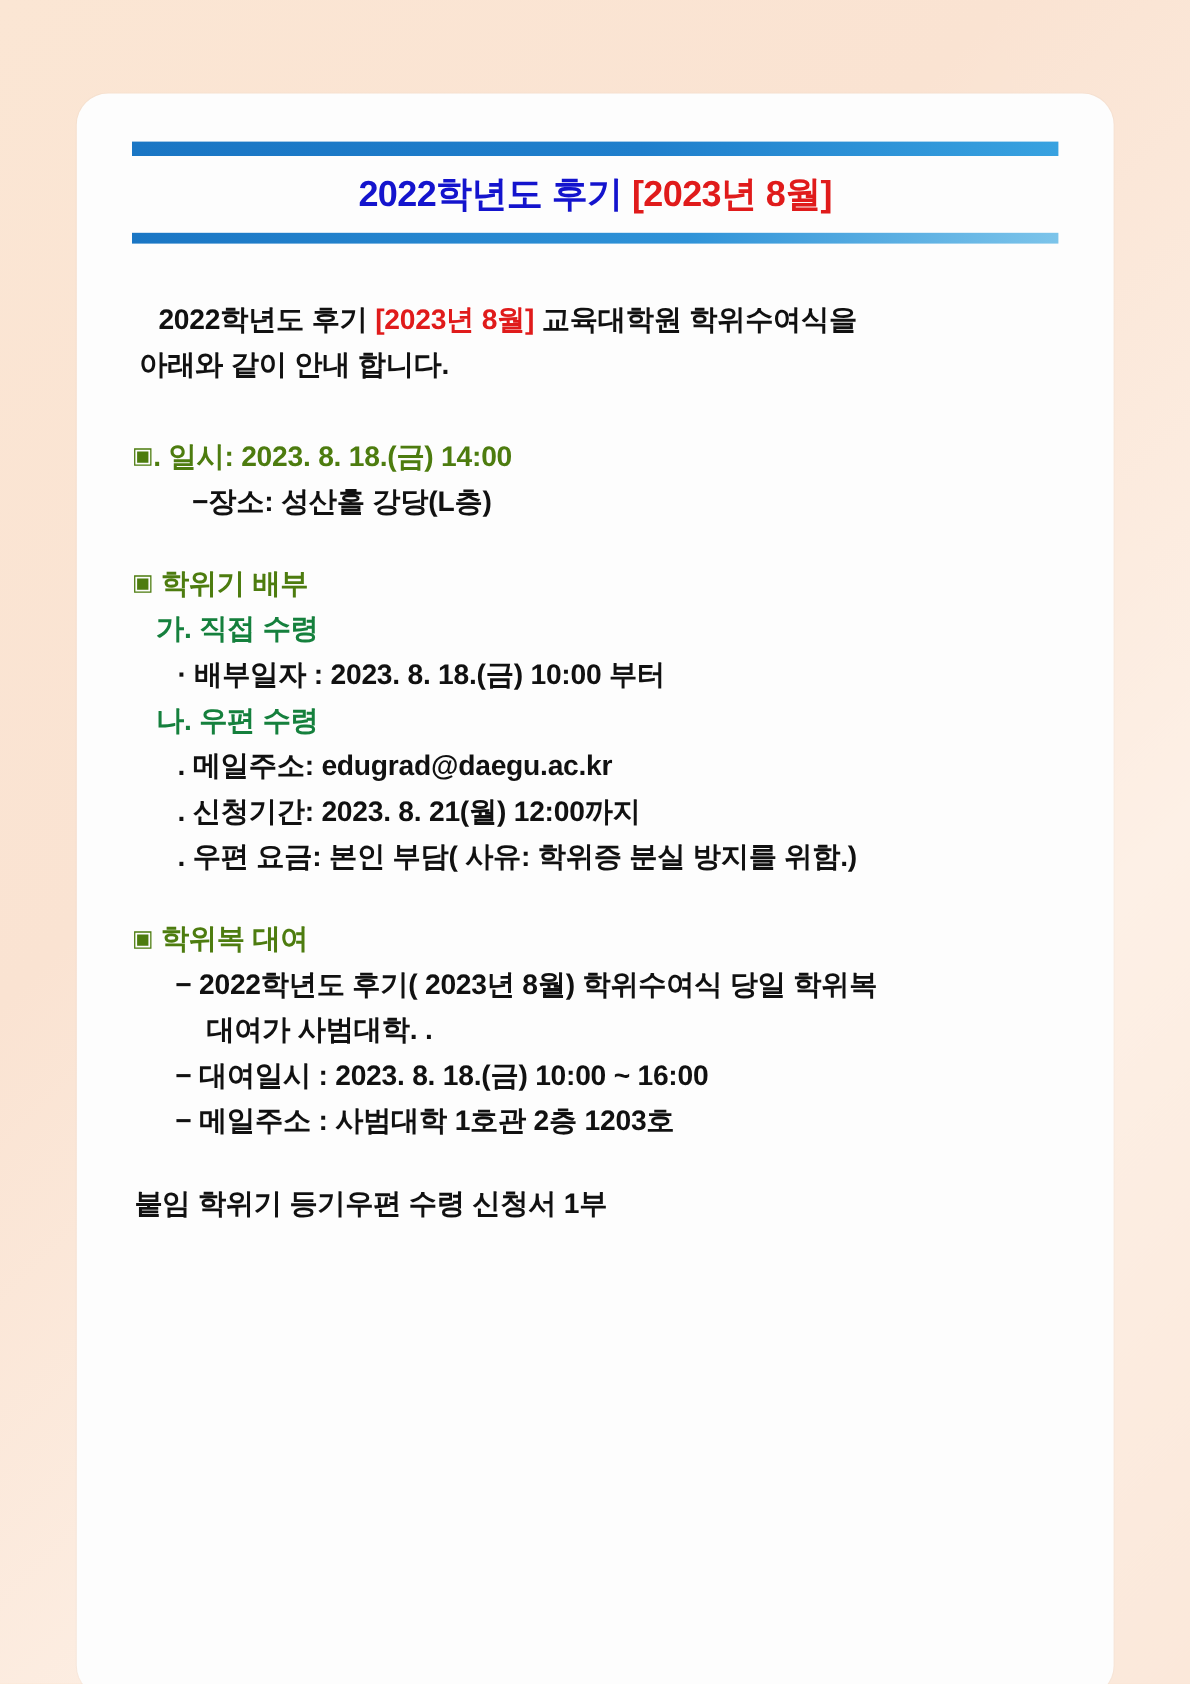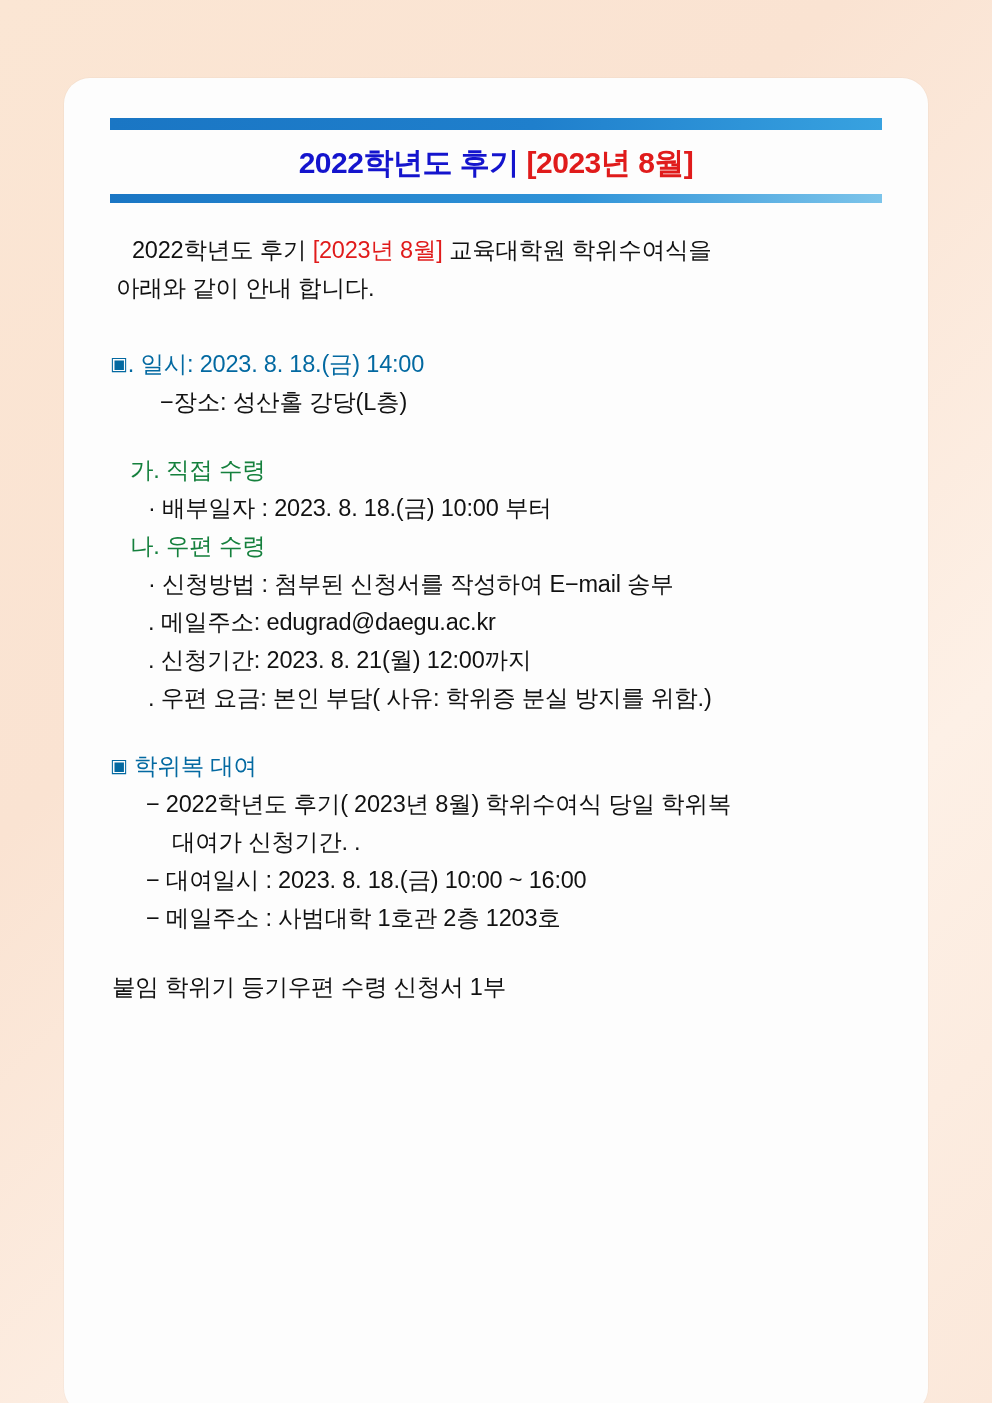--- a/index.html
+++ b/index.html
@@ -60,43 +60,44 @@
   .title-line2 {
     margin-top: 6px;
     font-size: 43px;
     font-weight: bold;
     letter-spacing: -0.5px;
     color: #0c0c0c;
     line-height: 1.2;
   }
   
   .body {
-    margin-top: 28px;
+    margin-top: 44px;
     font-size: 23.5px;
     color: #111;
     line-height: 1.62;
     letter-spacing: -0.2px;
+    font-weight: bold;
   }
   .intro {
     margin: 0 0 8px 6px;
     text-indent: 18px;
   }
   .intro .red {
     color: #e01b1b;
   }
   .intro .l2 {
     display: block;
     text-indent: 0;
     margin-left: 2px;
   }
   .gap {
     height: 30px;
   }
   .section-head {
-    color: #0369a1;
+    color: #4d7c0f;
     margin-left: 2px;
   }
   .section-head .mark {
     font-size: 19px;
     vertical-align: 2px;
   }
   .sub-line {
     margin-left: 52px;
   }
   .sub-head-red {
@@ -147,38 +148,40 @@
 
       <div class="gap"></div>
 
       <div class="section-head">
         <span class="mark">▣</span><span>. 일시: 2023. 8. 18.(금) 14:00</span>
       </div>
       <div class="sub-line">−장소:  성산홀 강당(L층)</div>
 
       <div class="gap"></div>
 
+      <div class="section-head">
+        <span class="mark">▣</span><span> 학위기 배부</span>
+      </div>
 
       <div class="sub-head-red">가. 직접 수령</div>
       <div class="bullet">· 배부일자 : 2023.  8. 18.(금) 10:00 부터</div>
 
       <div class="sub-head-red">나. 우편 수령</div>
-      <div class="bullet">· 신청방법 : 첨부된 신청서를 작성하여 E−mail 송부</div>
       <div class="bullet">. 메일주소: edugrad@daegu.ac.kr</div>
       <div class="bullet">. 신청기간: 2023. 8.  21(월)  12:00까지</div>
       <div class="bullet">. 우편 요금: 본인 부담( 사유: 학위증 분실 방지를 위함.)</div>
 
       <div class="gap"></div>
 
       <div class="section-head">
         <span class="mark">▣</span><span> 학위복 대여</span>
       </div>
       <div class="dash">− 2022학년도 후기( 2023년 8월) 학위수여식 당일 학위복</div>
       <div class="dash-wrap">
-        <span class="dash-cont">대여가 신청기간.  .</span>
+        <span class="dash-cont">대여가 사범대학.  .</span>
       </div>
       <div class="dash">− 대여일시 : 2023. 8. 18.(금) 10:00 ~ 16:00</div>
       <div class="dash">− 메일주소 : 사범대학 1호관 2층 1203호</div>
 
       <div class="gap"></div>
 
       <div class="attach">붙임  학위기 등기우편 수령 신청서  1부</div>
 
     </div>
   </div>

